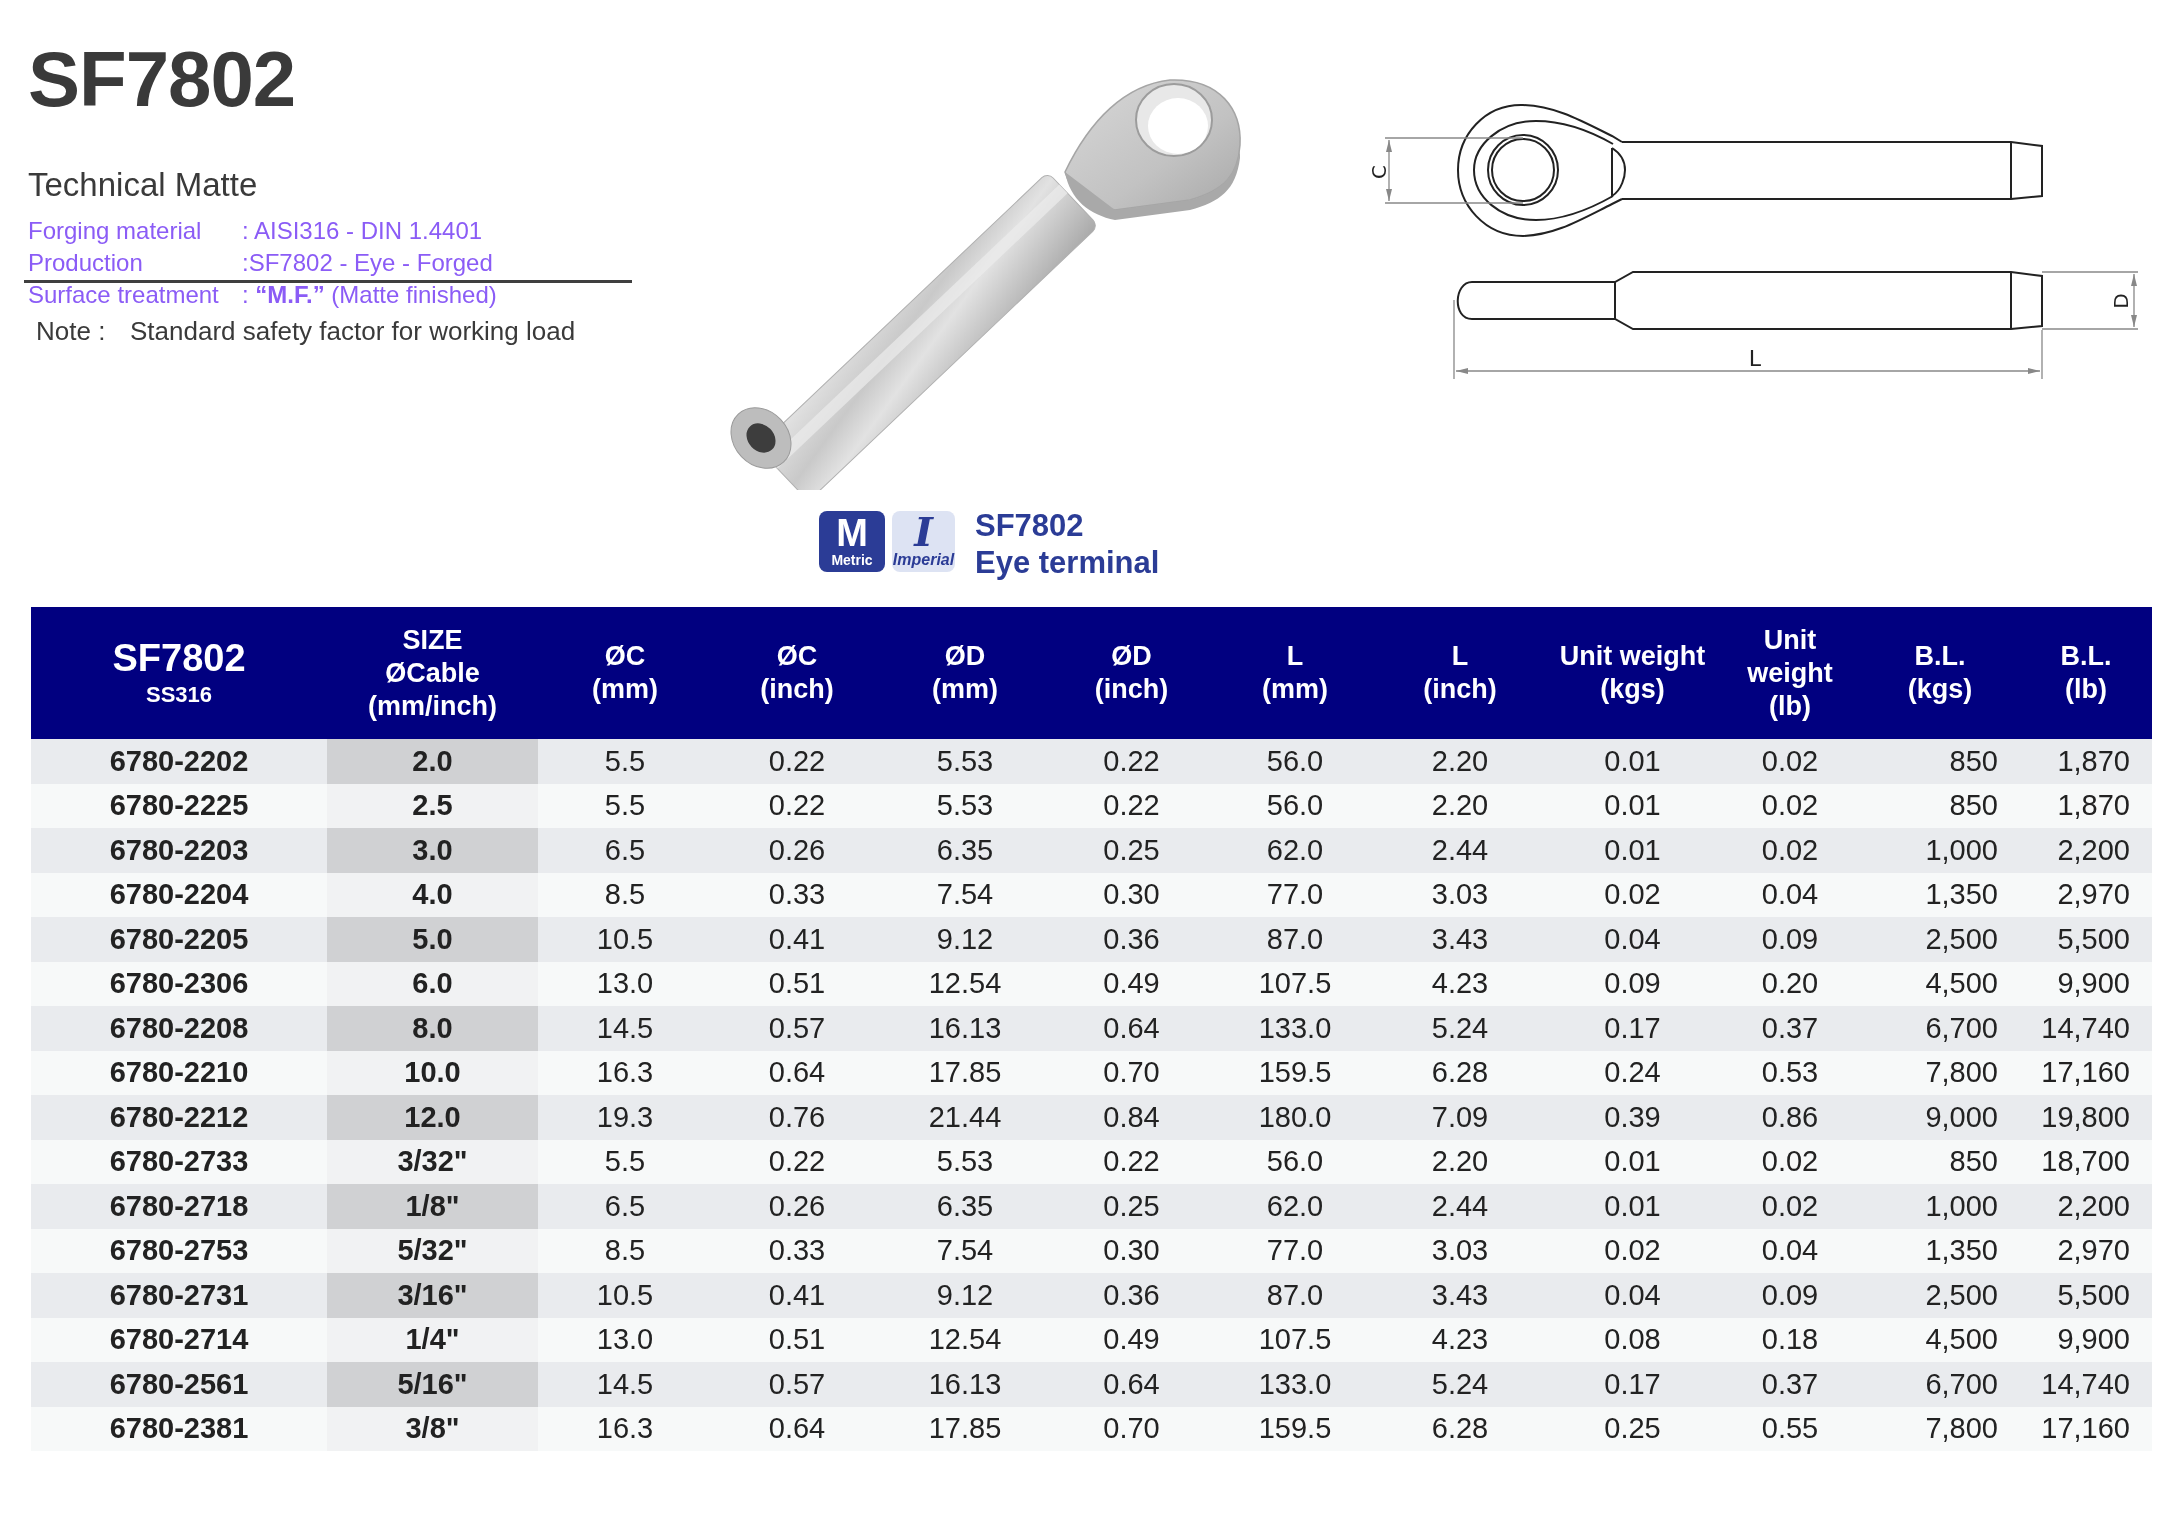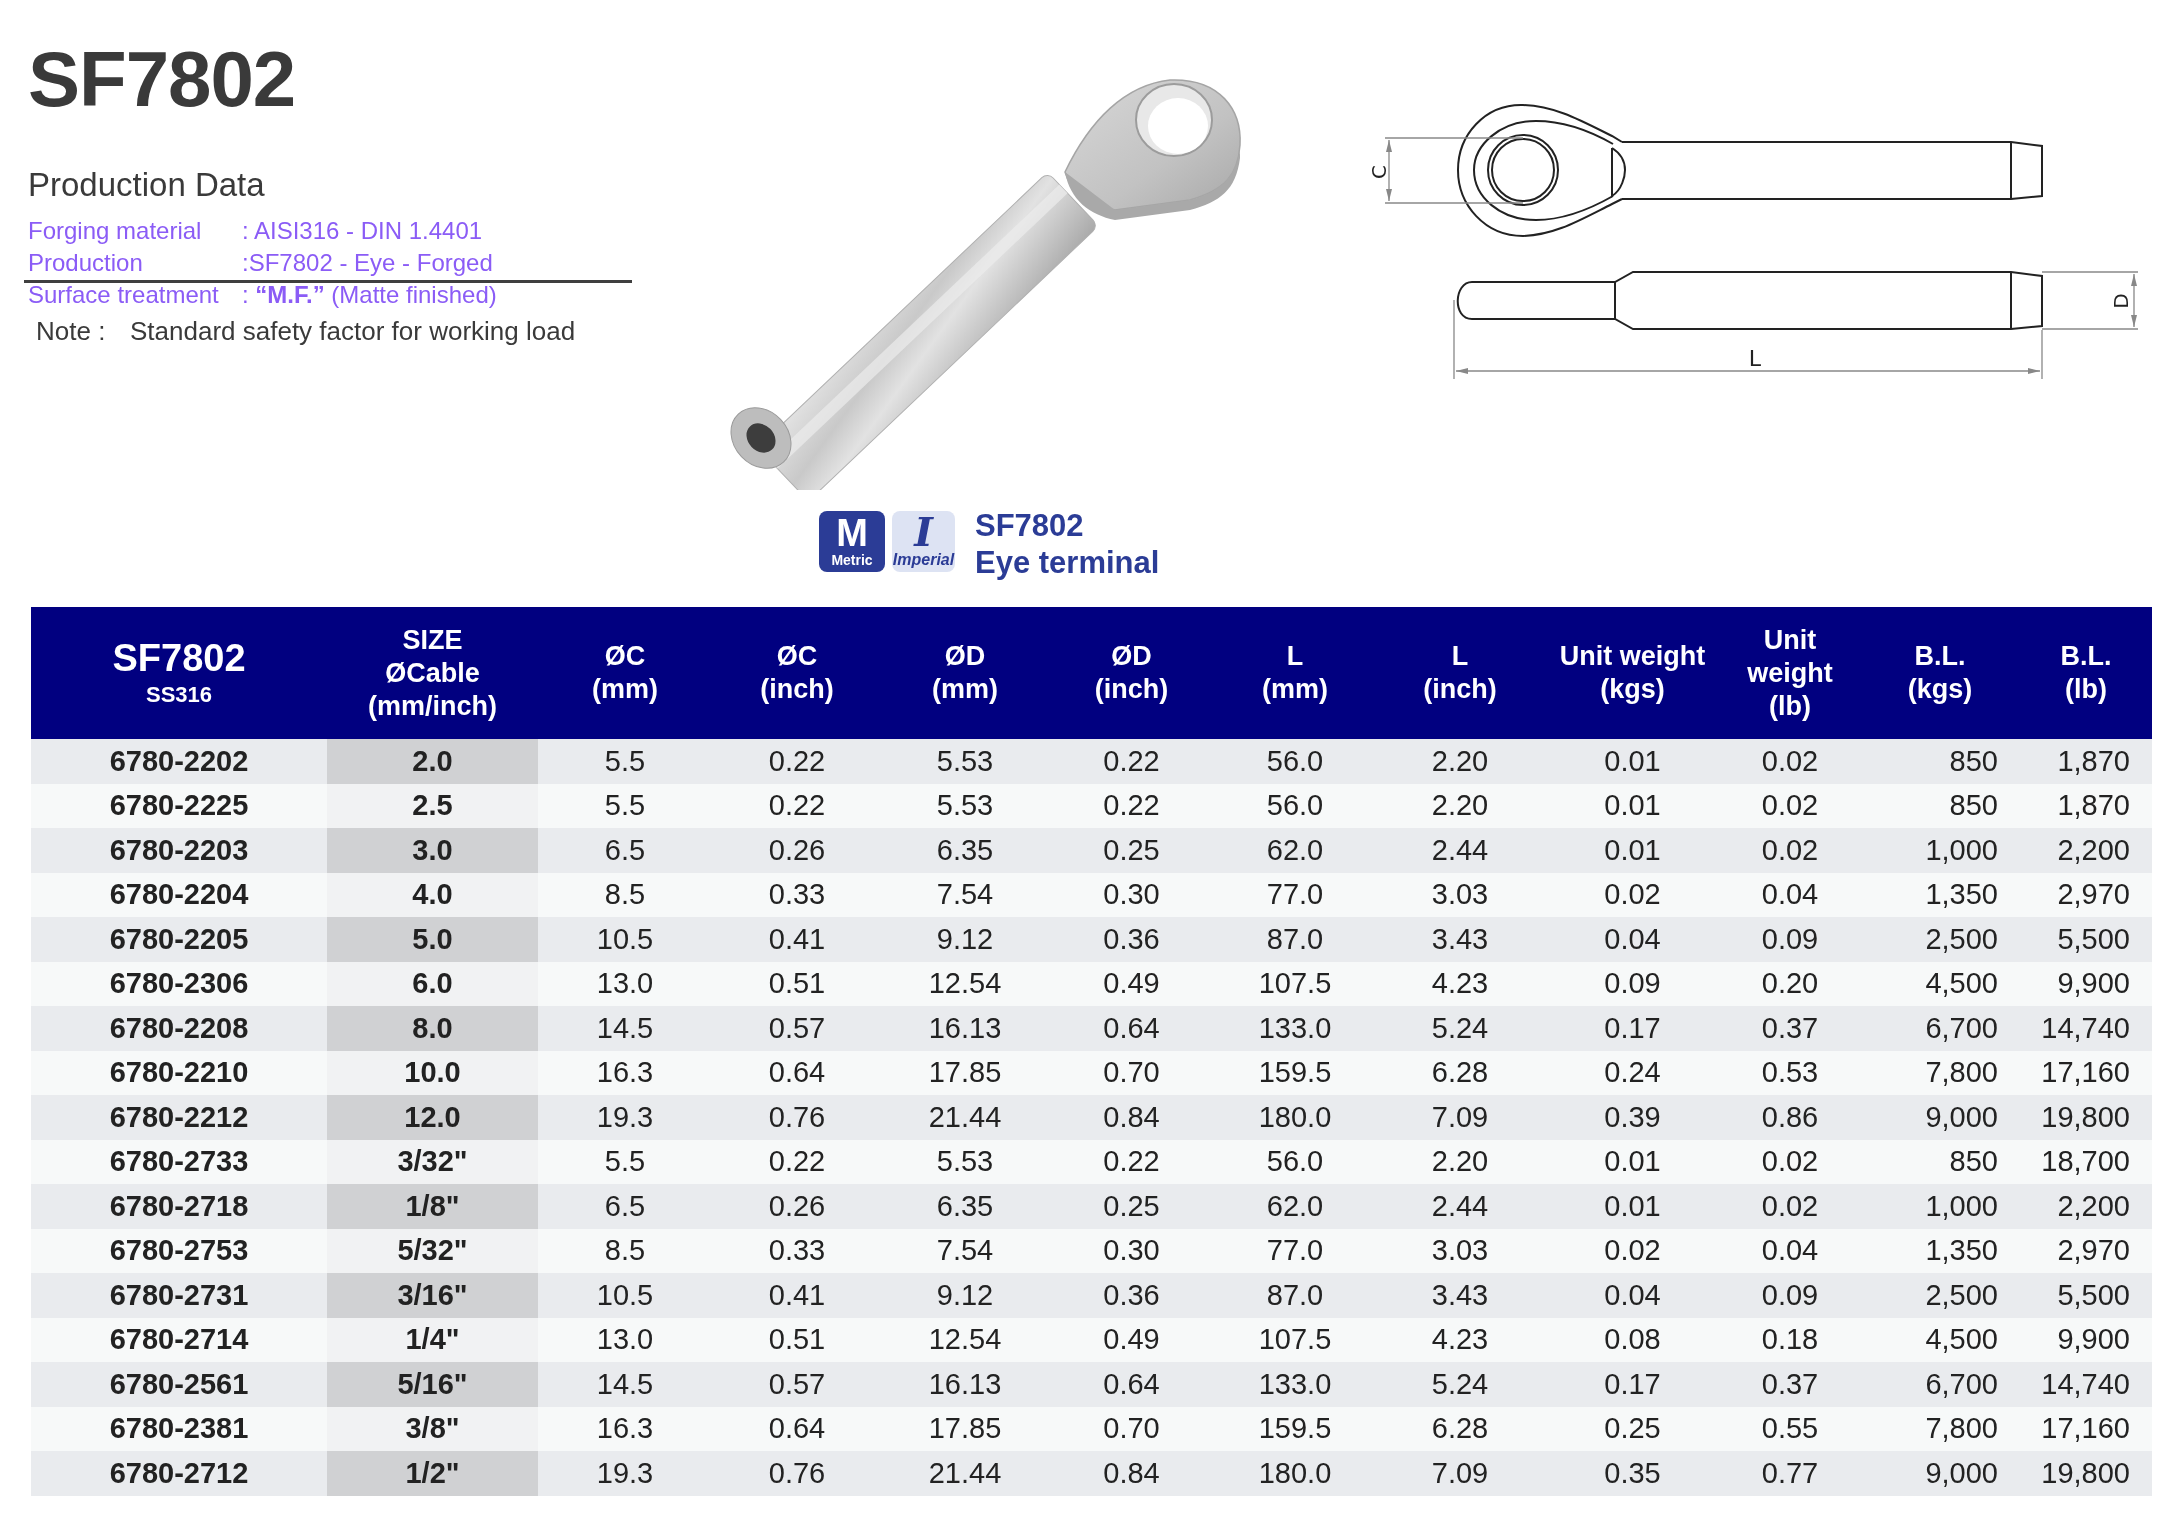--- a/index.html
+++ b/index.html
@@ -35,21 +35,21 @@
   table.spec tr:nth-child(even) td{background:#f7f9f9;}
   table.spec tr:nth-child(odd) td.size{background:#d0d1d3;}
   table.spec tr:nth-child(even) td.size{background:#f1f2f3;}
   table.spec td.pn, table.spec td.size{font-weight:bold;}
   table.spec td.r{text-align:right;padding-right:22px;}
 </style>
 </head>
 <body>
 
 <div class="abs title">SF7802</div>
-<div class="abs tech-head">Production Data</div>
+<div class="abs tech-head">Technical Matte</div>
 
 <div class="spec-row" style="top:219px">
   <span class="lbl">Forging material</span><span>:</span><span class="val"> AISI316 - DIN 1.4401</span>
 </div>
 <div class="spec-row" style="top:251px">
   <span class="lbl">Production</span><span>:</span><span class="val">SF7802 - Eye - Forged</span>
 </div>
 
 <div class="spec-row" style="top:283px">
   <span class="lbl">Surface treatment</span><span>:</span><span class="val"> <b>“M.F.”</b><span> (Matte finished)</span></span>
@@ -432,29 +432,15 @@
           <td>0.64</td>
           <td>17.85</td>
           <td>0.70</td>
           <td>159.5</td>
           <td>6.28</td>
           <td>0.25</td>
           <td>0.55</td>
           <td class="r">7,800</td>
           <td class="r">17,160</td>
         </tr>
-        <tr>
-          <td class="pn">6780-2712</td>
-          <td class="size">1/2"</td>
-          <td>19.3</td>
-          <td>0.76</td>
-          <td>21.44</td>
-          <td>0.84</td>
-          <td>180.0</td>
-          <td>7.09</td>
-          <td>0.35</td>
-          <td>0.77</td>
-          <td class="r">9,000</td>
-          <td class="r">19,800</td>
-        </tr>
       </tbody>
   </table>
 </div>
 
 </body></html>

